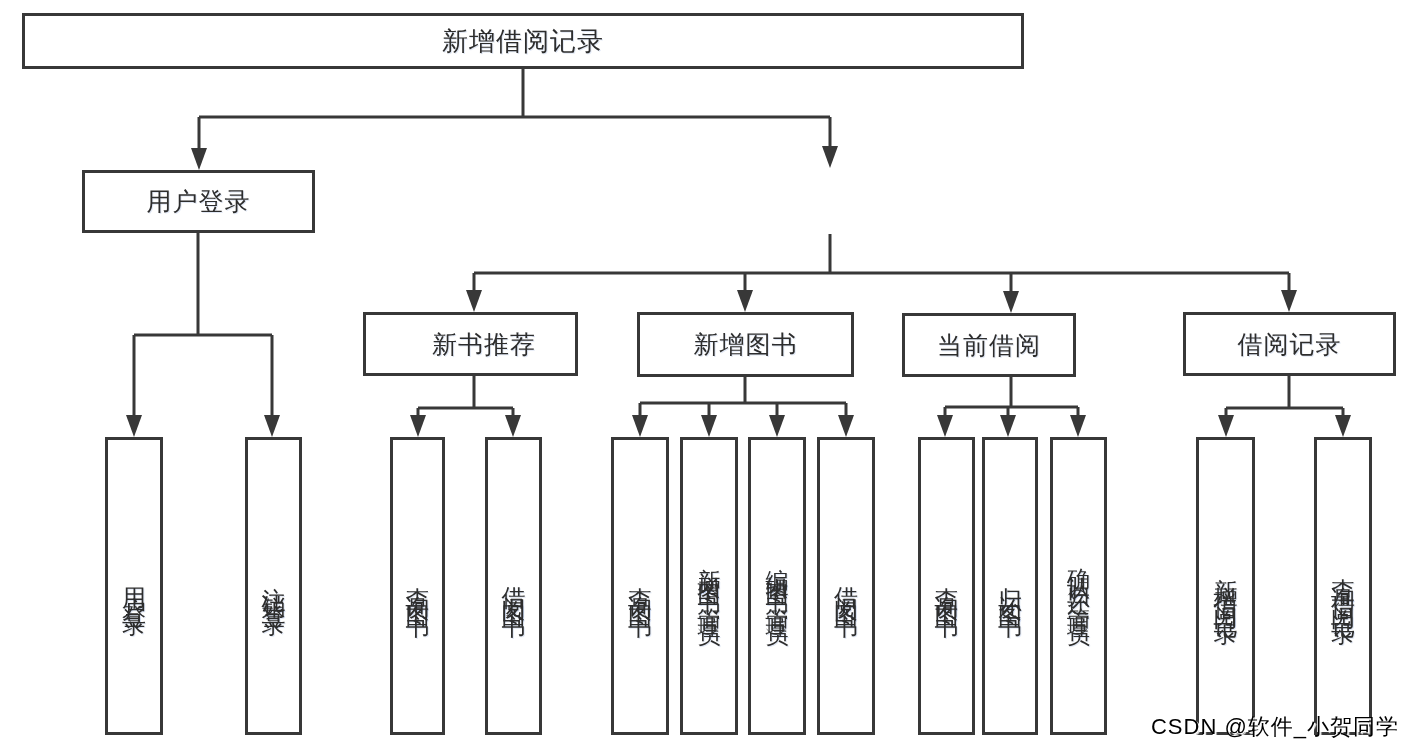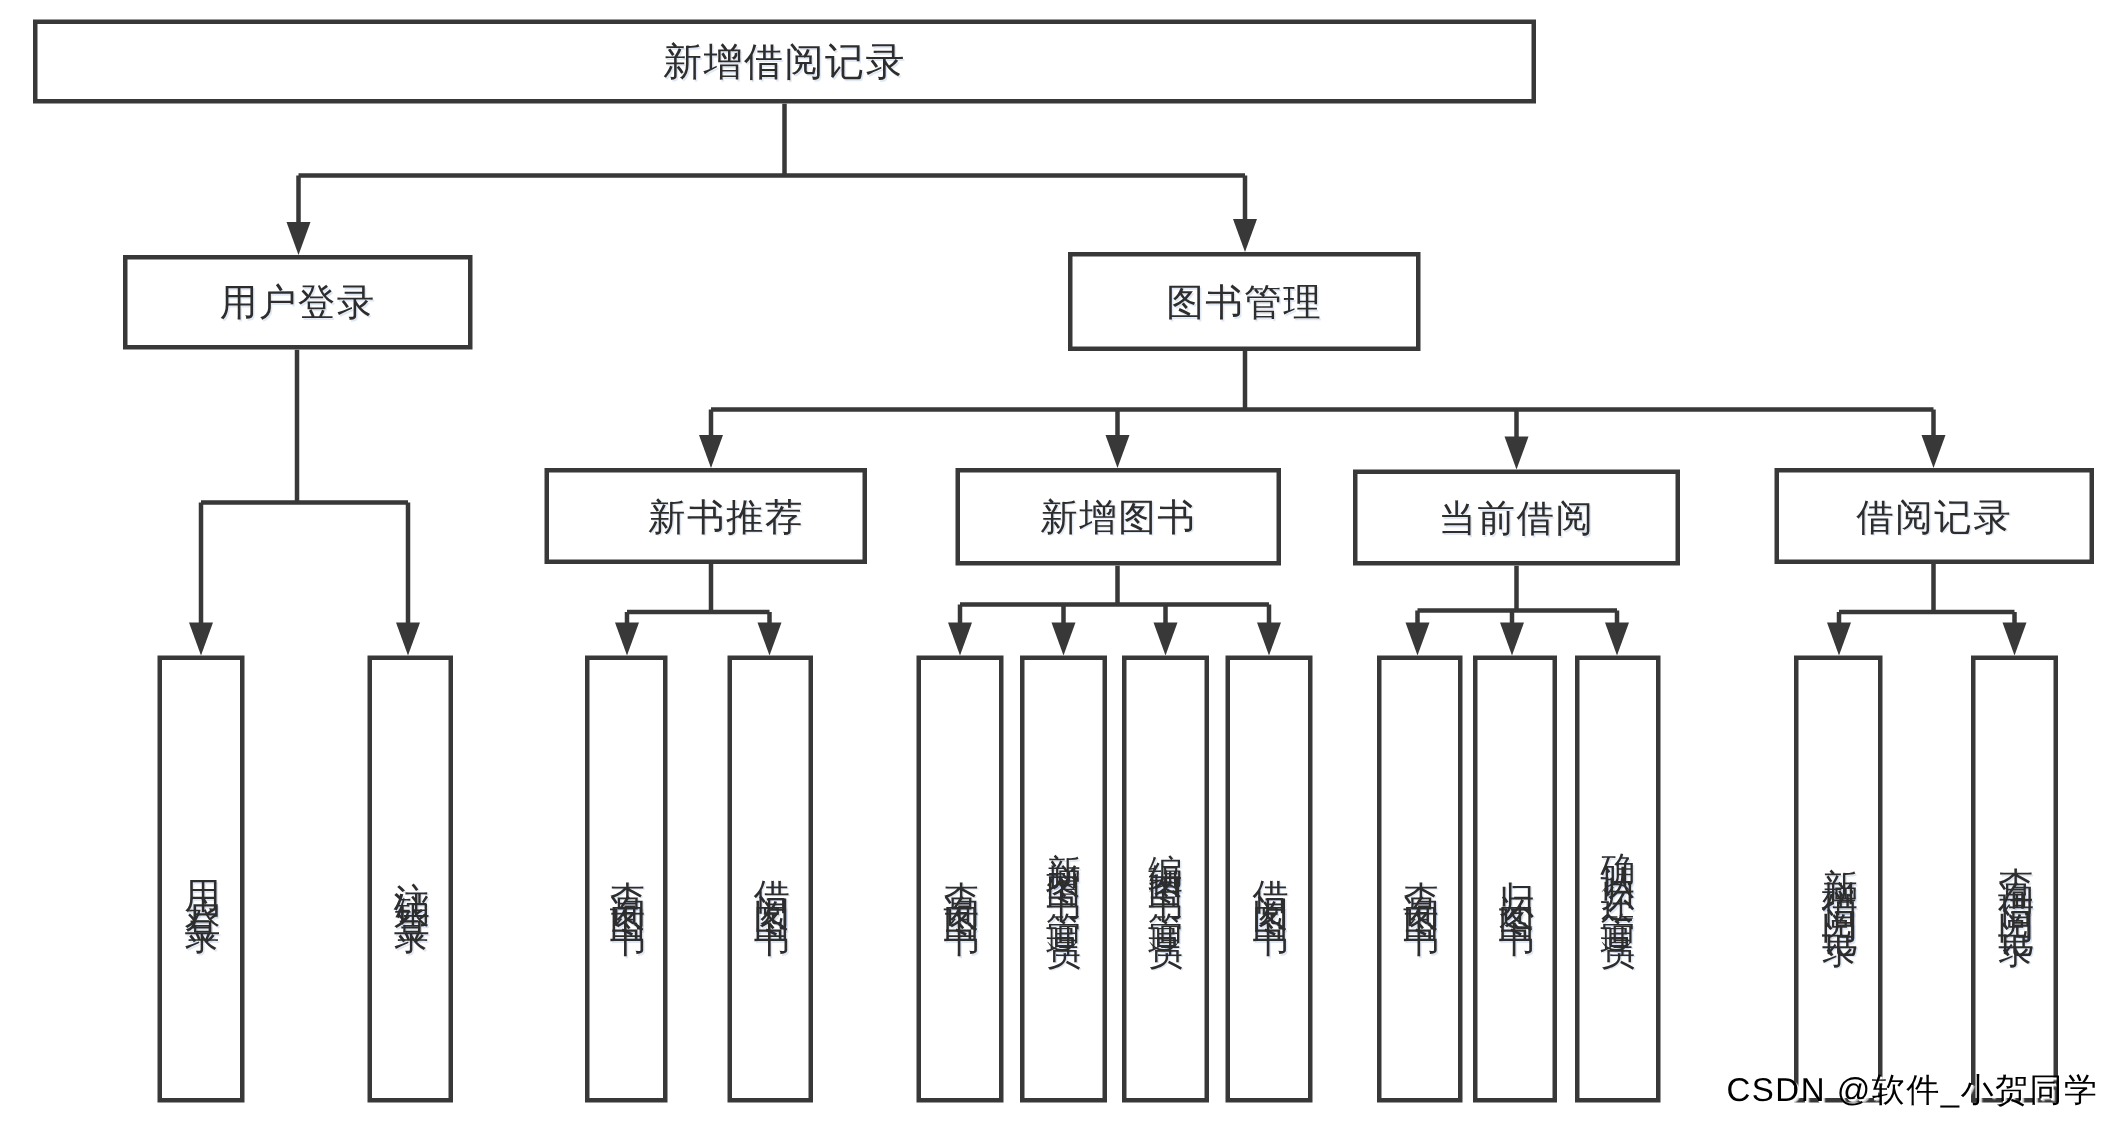--- a/index.html
+++ b/index.html
@@ -109,25 +109,24 @@
       <polygon points="1000,415 1016,415 1008,437"></polygon>
       <polygon points="1070,415 1086,415 1078,437"></polygon>
       <polygon points="1218,415 1234,415 1226,437"></polygon>
       <polygon points="1335,415 1351,415 1343,437"></polygon>
     </g>
   </svg>
 
   <div class="hbox root-box" style="left:22px; top:13px; width:1002px; height:56px;">新增借阅记录</div>
 
   <div class="hbox" style="left:82px; top:170px; width:233px; height:63px;">用户登录</div>
-  <div class="hbox" style="left:712px; top:168px; width:235px; height:66px;">图书管理</div>
 
   <div class="hbox" style="left:363px; top:312px; width:215px; height:64px;padding-left:27px;">新书推荐</div>
   <div class="hbox" style="left:637px; top:312px; width:217px; height:65px;">新增图书</div>
-  <div class="hbox" style="left:902px; top:313px; width:218px; height:64px;">当前借阅</div>
+  <div class="hbox" style="left:902px; top:313px; width:174px; height:64px;">当前借阅</div>
   <div class="hbox" style="left:1183px; top:312px; width:213px; height:64px;">借阅记录</div>
 
   <div class="leaf" style="left:105px; top:437px; width:58px; height:298px;">用户登录</div>
   <div class="leaf" style="left:245px; top:437px; width:57px; height:298px;">注销登录</div>
 
   <div class="leaf" style="left:390px; top:437px; width:55px; height:298px;">查询图书</div>
   <div class="leaf" style="left:485px; top:437px; width:57px; height:298px;">借阅图书</div>
 
   <div class="leaf" style="left:611px; top:437px; width:58px; height:298px;">查询图书</div>
   <div class="leaf long" style="left:680px; top:437px; width:58px; height:298px;">新增图书（管理员）</div>

